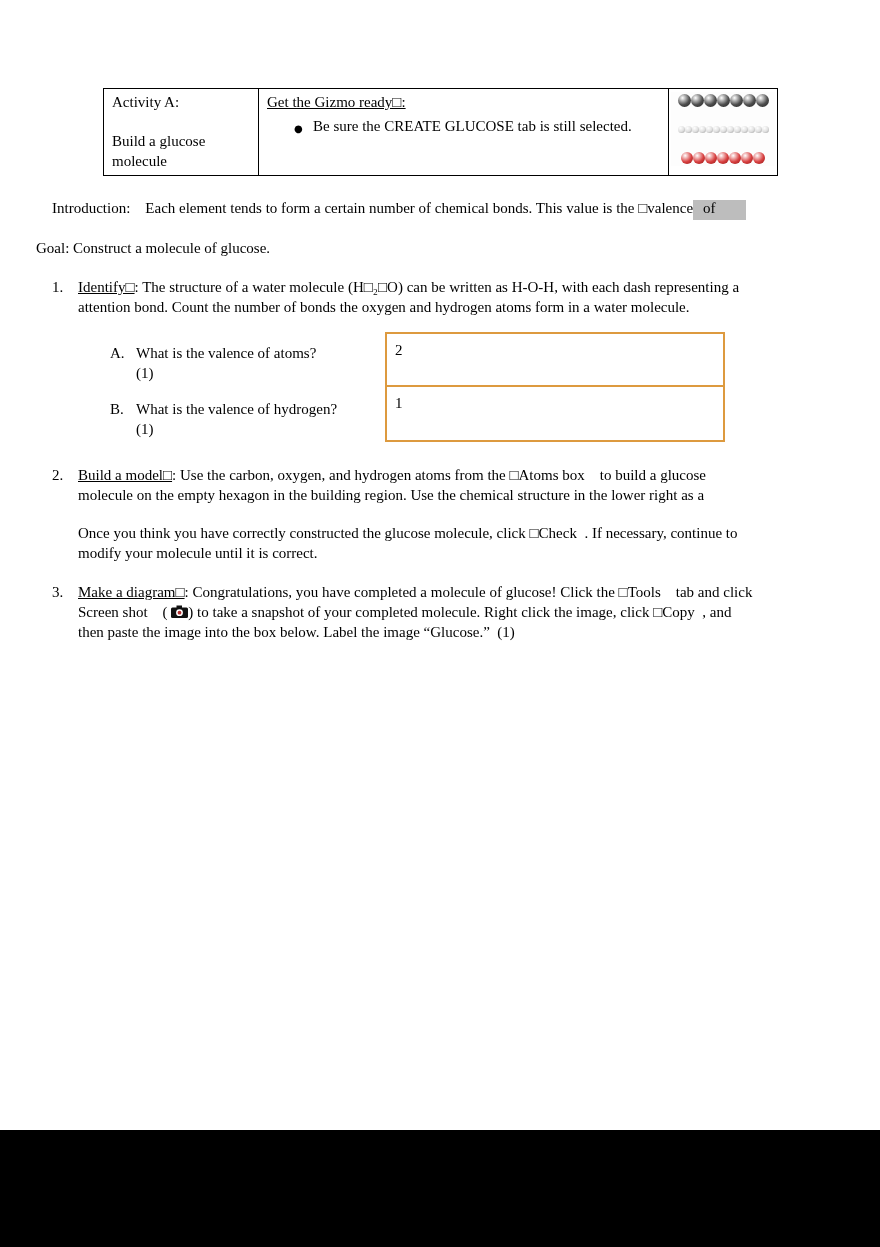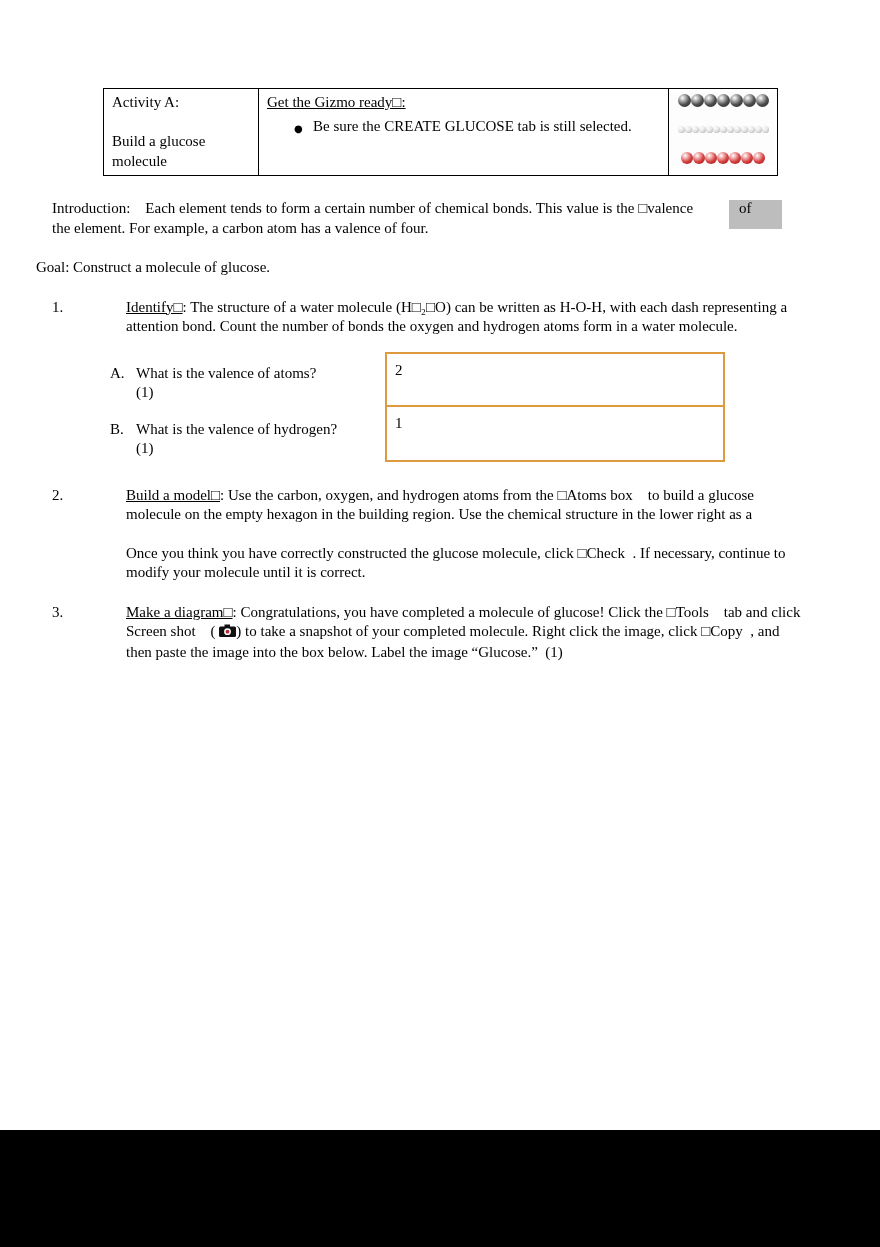--- a/index.html
+++ b/index.html
@@ -49,30 +49,29 @@
     background: #fdfdfd;
   }
   .atom-row { display: flex; justify-content: center; align-items: center; }
   .atom { border-radius: 50%; flex: none; display: inline-block; margin: 0; }
 
   
   .line { white-space: pre; }
   .intro { margin: 23px 0 0 52px; }
   .hl {
     background: var(--highlight, #bdbdbd);
-    padding: 0 30px 13px 10px;
-    margin-left: 36px;
+    padding: 0 30px 4px 10px;
   }
   .goal { margin: 20px 0 0 36px; }
 
   .list-item { display: flex; margin-left: 52px; }
   .list-item.mt20 { margin-top: 20px; }
   .list-item.mt24 { margin-top: 24px; }
   .num { width: 26px; flex: none; }
-  .li-body { flex: 1; margin-left: 48px; }
+  .li-body { flex: 1; }
   .mt19 { margin-top: 19px; }
 
   
   .qa-block { position: relative; margin-left: 52px; margin-top: 15px; height: 110px; }
   .questions { position: absolute; left: 58px; top: 12px; }
   .question { display: flex; }
   .question + .question { margin-top: 17px; }
   .qletter { width: 26px; flex: none; }
 
   .answer-table {
@@ -150,21 +149,20 @@
                 <span class="atom" style="width: 12px; height: 12px; background: radial-gradient(circle at 35% 30%, rgb(255, 255, 255) 0%, rgb(216, 64, 64) 55%, rgb(143, 18, 18) 100%);"></span>
               </div>
             </div>
       </td>
     </tr>
   </tbody>
     </table>
 
   <div class="intro">
     <div class="line"><span>Introduction:    Each element tends to form a certain number of chemical bonds. This value is the □valence</span><span class="hl">of</span></div>
-    <div class="line">the element. For example, a carbon atom has a valence of four.</div>
   </div>
 
   <div class="goal line">Goal: Construct a molecule of glucose.</div>
 
   <div class="list-item mt20">
     <span class="num">1.</span>
     <div class="li-body">
       <div class="line"><span class="u">Identify□</span><span>: The structure of a water molecule (H□₂□O) can be written as H-O-H, with each dash representing a</span></div>
       <div class="line">attention bond. Count the number of bonds the oxygen and hydrogen atoms form in a water molecule.</div>
     </div>

